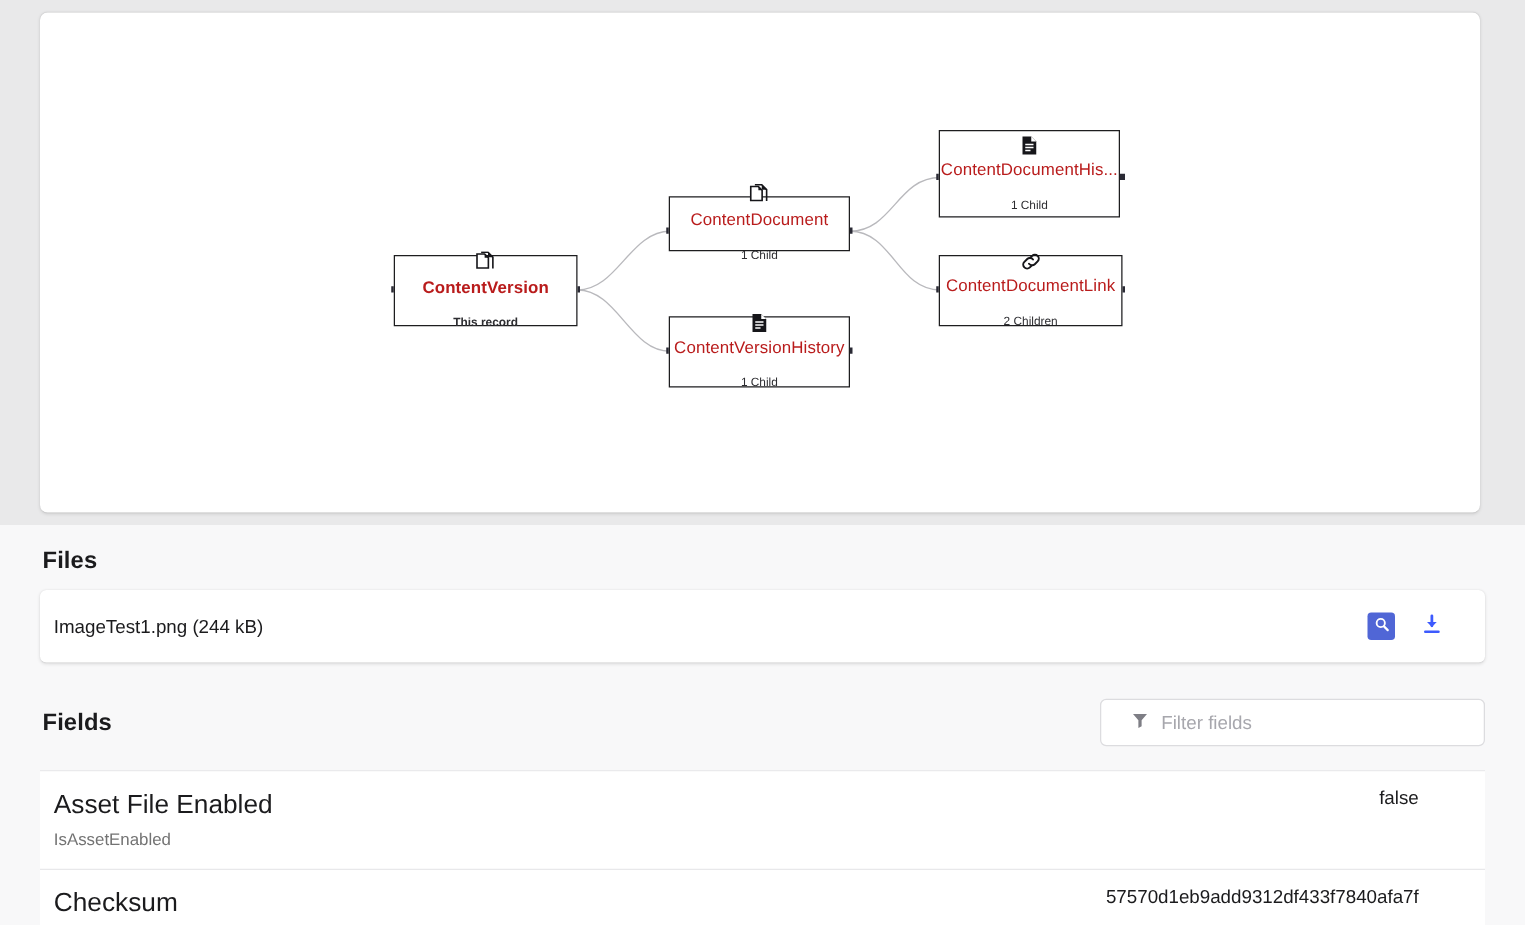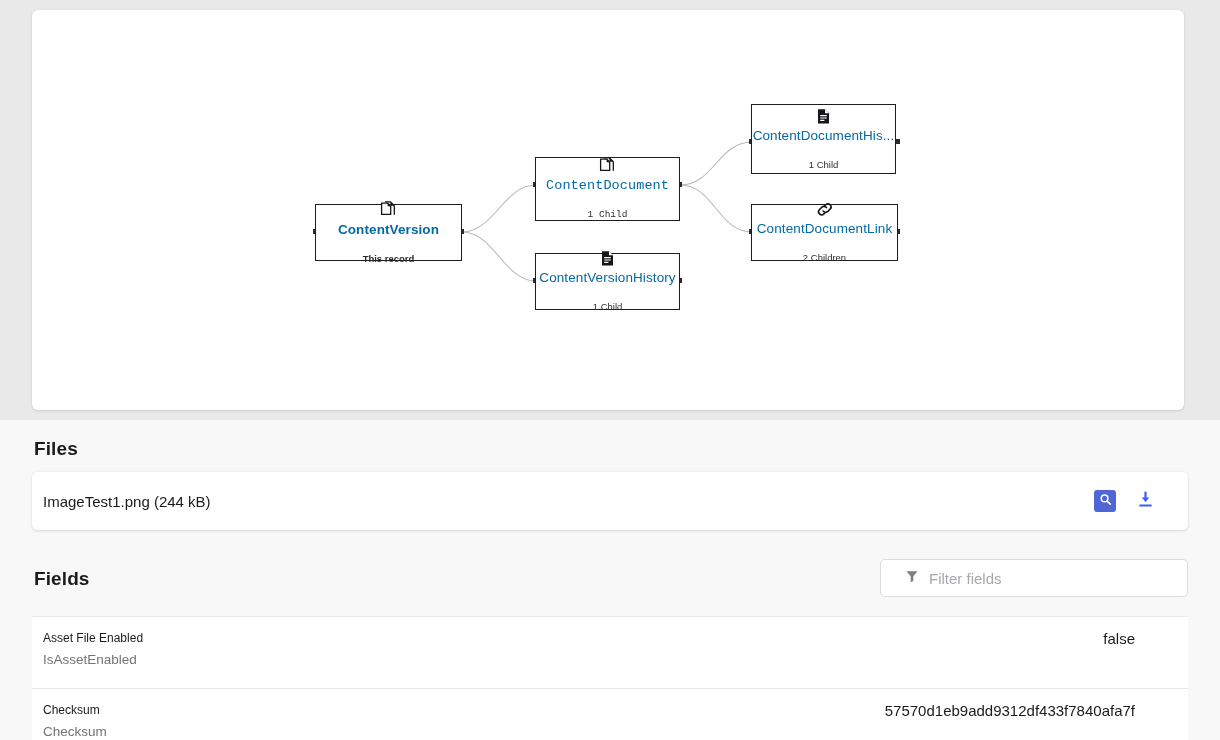--- a/index.html
+++ b/index.html
@@ -82,21 +82,21 @@
     justify-content: center;
     cursor: pointer;
   }
   .node-icon {
     color: #16161a;
     line-height: 0;
     margin-bottom: 4px;
   }
   .node-title {
     font-size: 13.5px;
-    color: #0369a1;
+    color: #b91c1c;
     letter-spacing: 0.1px;
     white-space: nowrap;
     line-height: 1.1;
   }
   .node-sub {
     font-size: 9.5px;
     color: #2d2d31;
     margin-top: 16px;
     line-height: 1.1;
   }
@@ -182,21 +182,21 @@
   }
   .field-row {
     display: flex;
     align-items: flex-start;
     justify-content: space-between;
     padding: 13px 2px 14px 11px;
     border-bottom: 1px solid #e8e8ea;
     min-height: 72px;
   }
   .field-label {
-    font-size: 12px;
+    font-size: 21px;
     color: #1b1b1d;
     line-height: 1.35;
   }
   .field-api {
     font-size: 13.5px;
     color: #737373;
     margin-top: 5px;
     line-height: 1.3;
   }
   .field-value {
@@ -248,21 +248,21 @@
             <path d="M1.6 2.2h6.1l3.0 3.0v8.2H1.6z" fill="#ffffff" stroke="#16161a" stroke-width="1.3"></path>
             <path d="M4.9 0.8h5.5l3.9 3.9v9.0" fill="none" stroke="#16161a" stroke-width="1.3"></path>
             <path d="M10.4 0.8v3.9h3.9" fill="#16161a"></path>
             <path d="M7.7 2.2v3.0h3.0" fill="#16161a"></path>
           </svg>
         </span>
         <span class="node-title">ContentVersion</span>
         <span class="node-sub">This record</span>
       </div>
 
-      <div class="node" style="left:503px; top:147px; width:145px; height:64px;font-family:Liberation Mono, monospace;">
+      <div class="node" style="left:503px; top:147px; width:145px; height:44px;">
         <span class="node-icon">
           <svg width="17" height="18" viewBox="0 0 17 18">
             <path d="M1.6 2.2h6.1l3.0 3.0v8.2H1.6z" fill="#ffffff" stroke="#16161a" stroke-width="1.3"></path>
             <path d="M4.9 0.8h5.5l3.9 3.9v9.0" fill="none" stroke="#16161a" stroke-width="1.3"></path>
             <path d="M10.4 0.8v3.9h3.9" fill="#16161a"></path>
             <path d="M7.7 2.2v3.0h3.0" fill="#16161a"></path>
           </svg>
         </span>
         <span class="node-title">ContentDocument</span>
         <span class="node-sub">1 Child</span>

